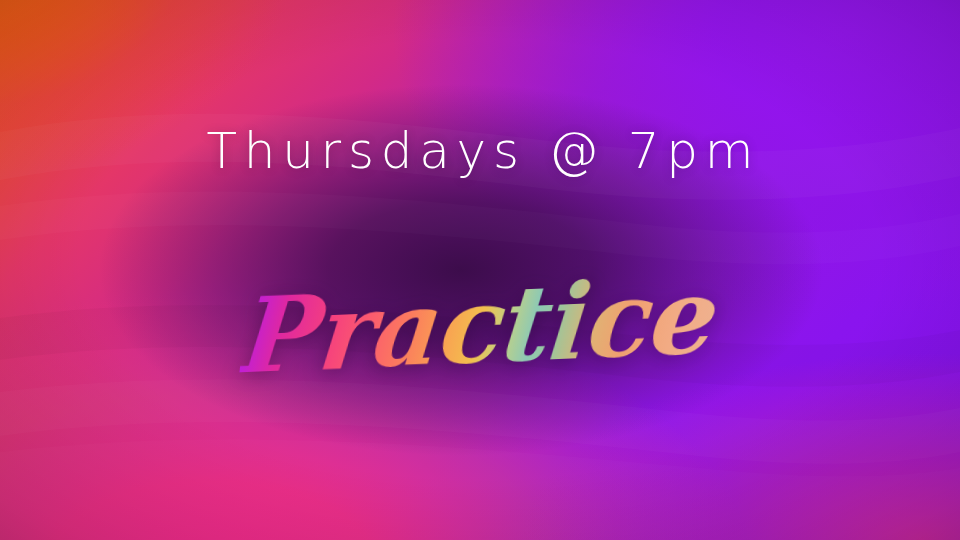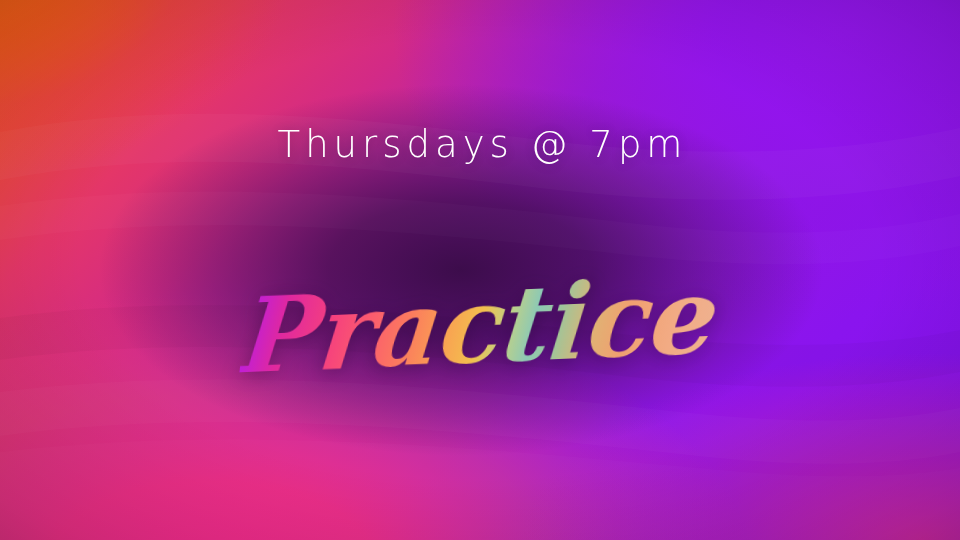--- a/index.html
+++ b/index.html
@@ -109,21 +109,21 @@
   }
 
   .eyebrow {
     position: absolute;
     top: 126px;
     left: 0;
     width: 100%;
     text-align: center;
     color: #ffffff;
     font-family: "DejaVu Sans", sans-serif;
-    font-size: 37px;
+    font-size: 50px;
     font-weight: 300;
     letter-spacing: 0.135em;
     text-indent: 0.135em;
     line-height: 1;
     white-space: nowrap;
     text-shadow: 0 1px 10px rgba(40,0,50,0.30);
   }
 
   .headline {
     position: absolute;

